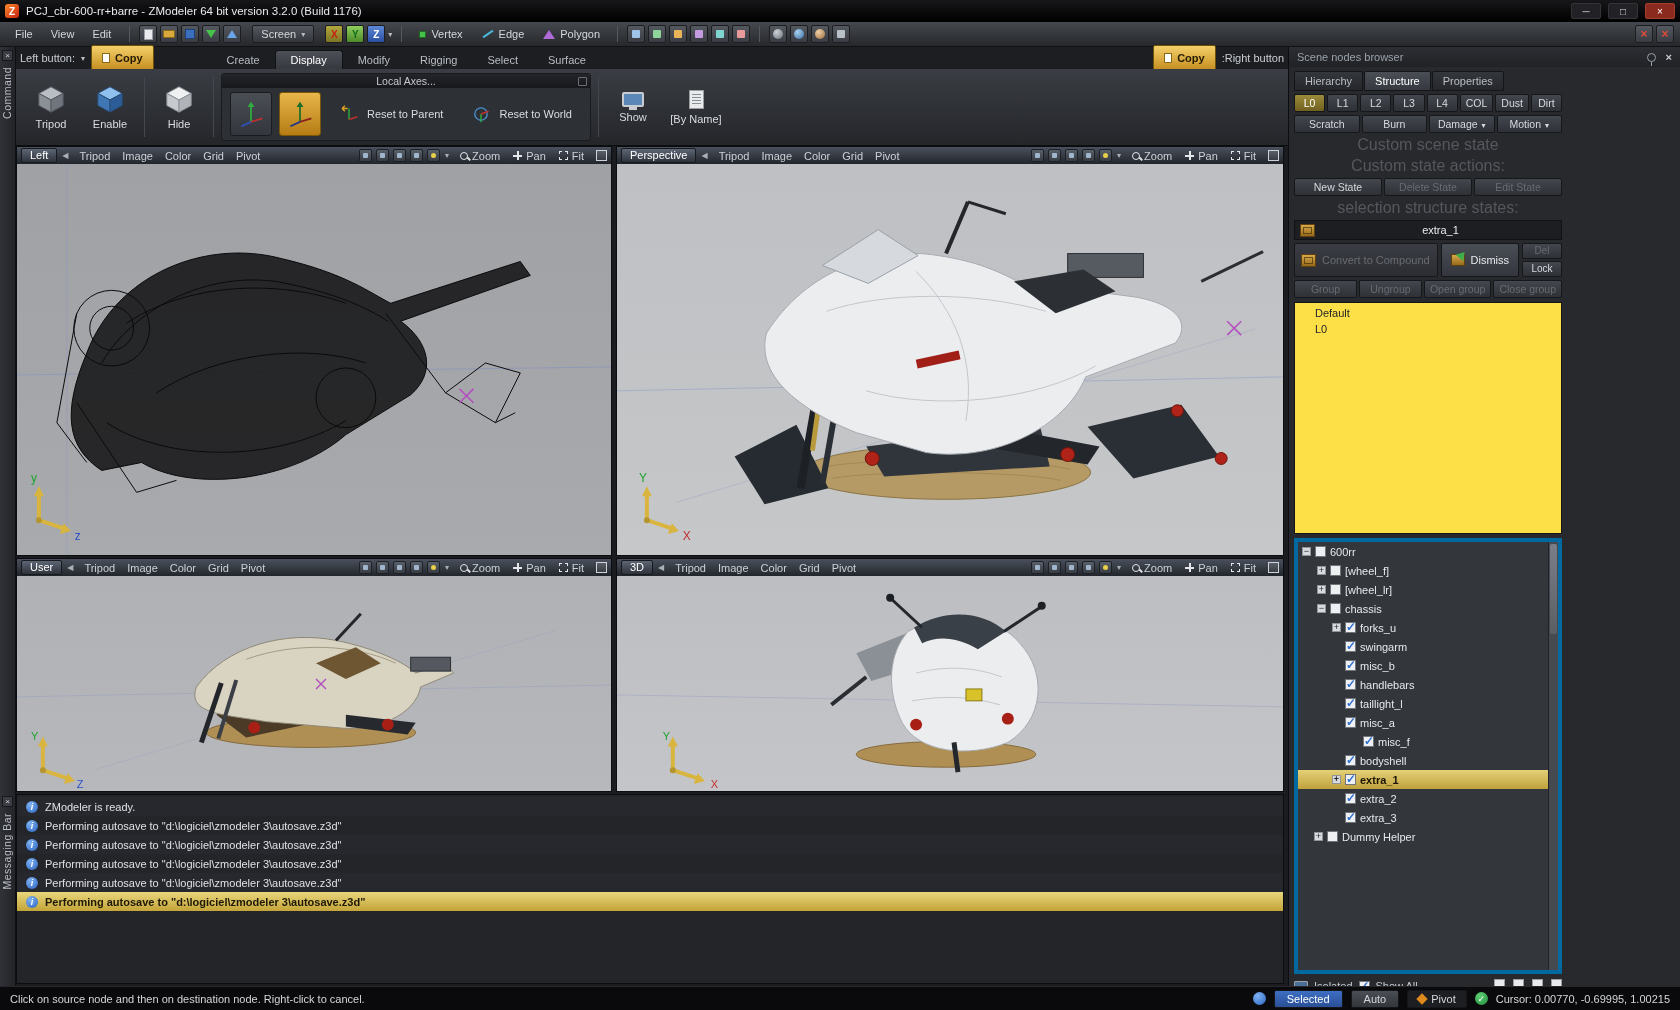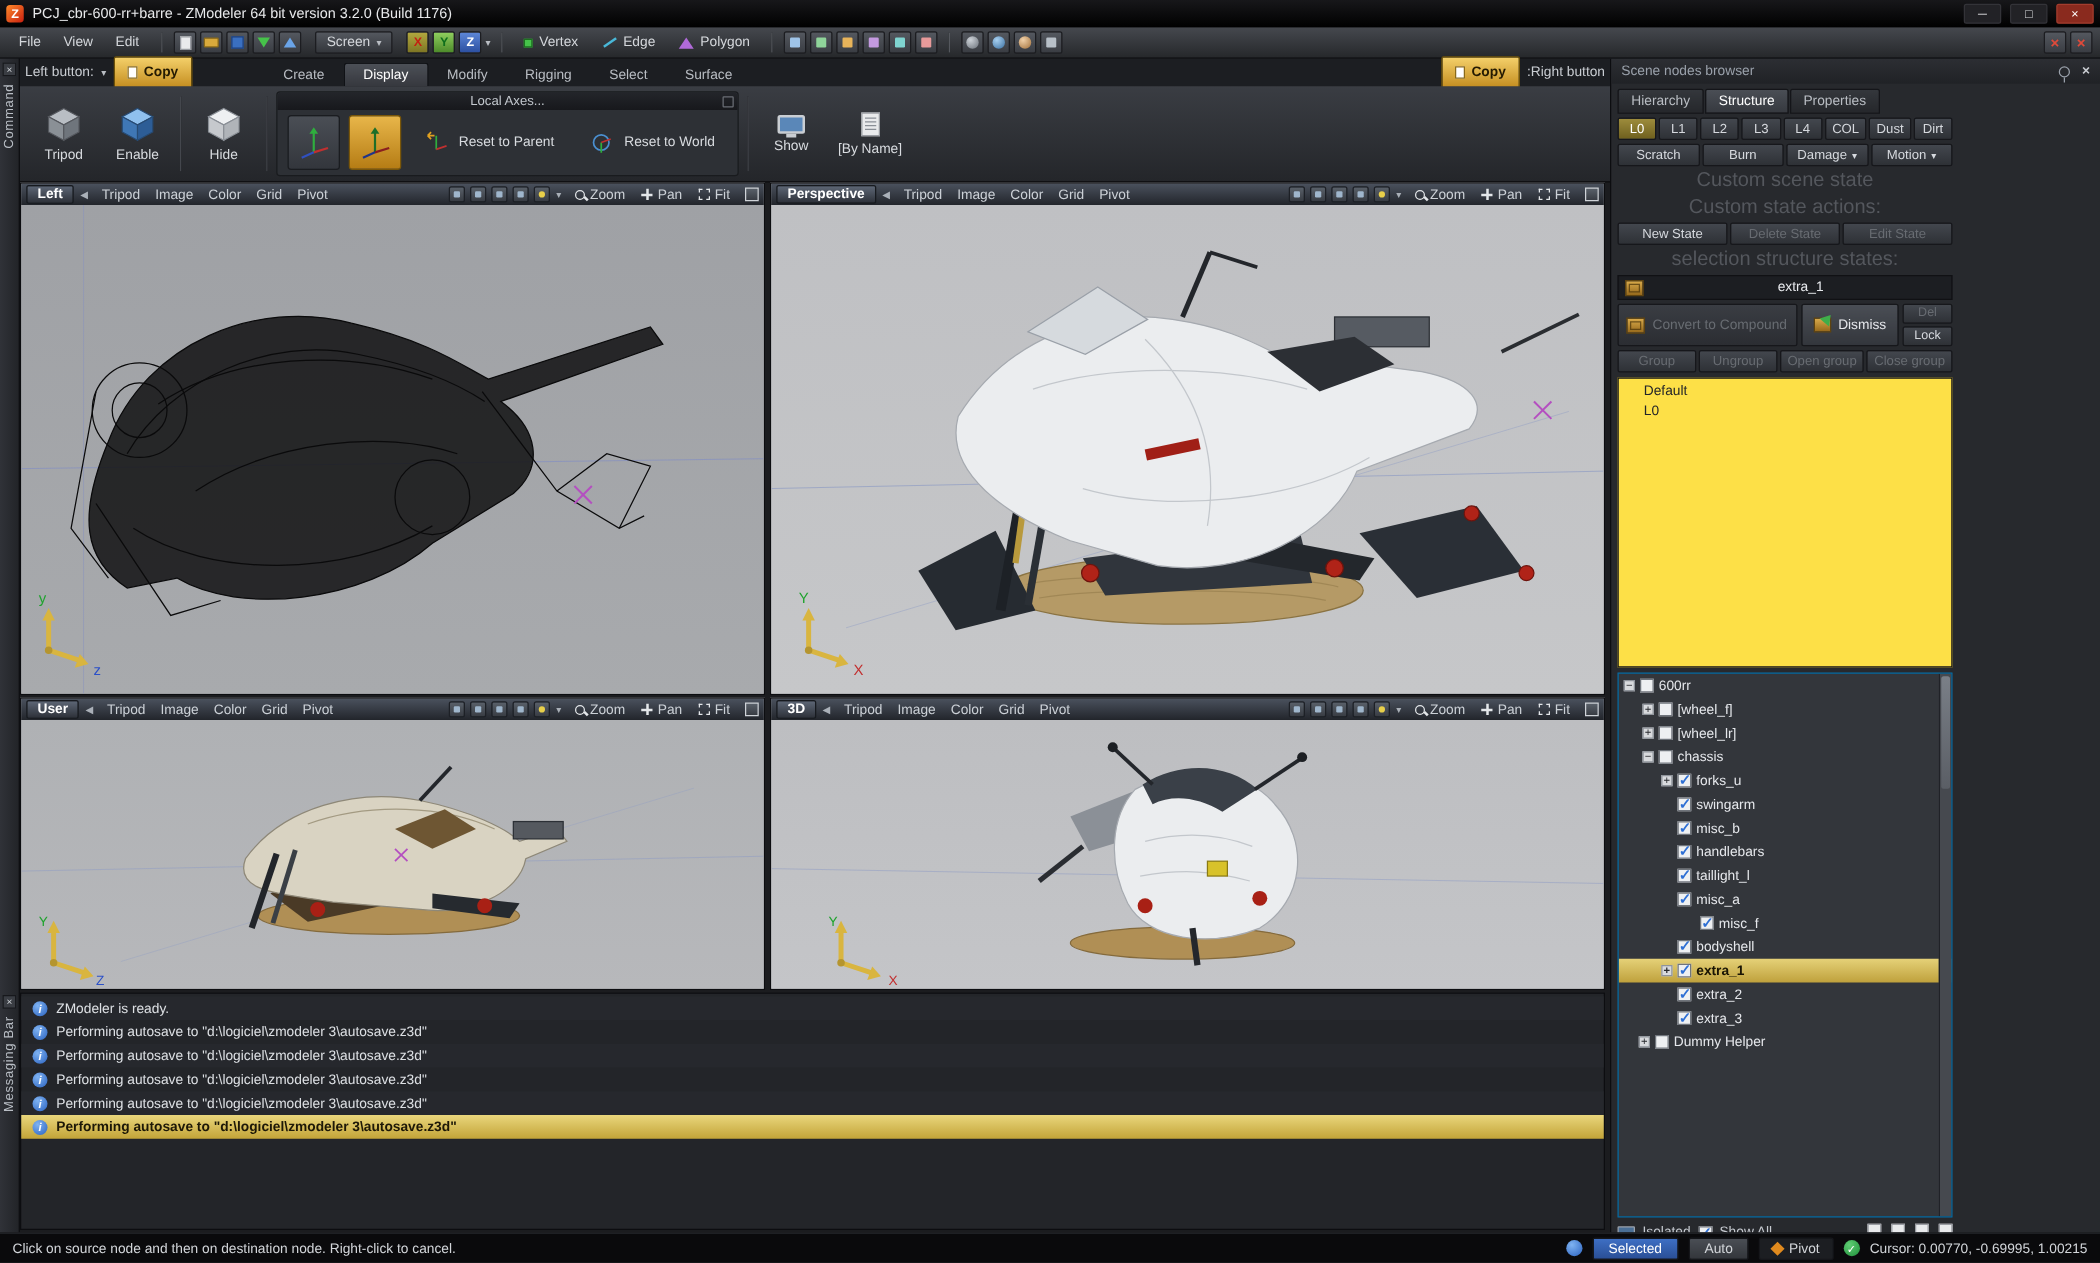--- a/index.html
+++ b/index.html
@@ -70,21 +70,21 @@
   .lstrip .xbtn{position:absolute;left:2px;width:11px;height:11px;background:#3a3d43;border:1px solid #17181c;color:#cfd3d8;font-size:8px;line-height:9px;text-align:center}
   .vlabel{position:absolute;left:1px;writing-mode:vertical-rl;transform:rotate(180deg);color:#b9bec5;font-size:10.5px;letter-spacing:.5px;white-space:nowrap}
 
   
   .viewport{position:absolute;border:1px solid #0c0d10;display:flex;flex-direction:column;background:#9a9c9f}
   #vp1{left:16px;top:146px;width:596px;height:410px}
   #vp2{left:616px;top:146px;width:668px;height:410px}
   #vp3{left:16px;top:558px;width:596px;height:234px}
   #vp4{left:616px;top:558px;width:668px;height:234px}
   .vp-head{height:17px;background:linear-gradient(#4a515d,#22252b);display:flex;align-items:center;gap:1px;padding:0 4px;color:#ccd1d7;flex:none}
-  .vp-name{background:linear-gradient(#5d6675,#2e323a);border:1px solid #171a1f;border-radius:2px;padding:0 8px;height:15px;line-height:13px;color:#fff;font-weight:bold}
+  .vp-name{background:linear-gradient(#5d6675,#2e323a);border:1px solid #171a1f;border-radius:2px;padding:0 8px;height:15px;line-height:13px;color:#fff;font-weight:normal}
   .vp-arrow{font-size:8px;color:#aab0b8;margin:0 4px}
   .vp-menus{display:inline-flex}
   .vp-menu{padding:0 6px}
   .vpi{width:13px;height:13px;border:1px solid #1d2026;border-radius:2px;background:linear-gradient(#596069,#383c43);margin-left:3px;position:relative}
   .vpi::after{content:'';position:absolute;inset:3px;background:#9fb6cc;border-radius:1px}
   .vpi.light::after{background:#e8cf4a;border-radius:50%}
   .vp-dd{font-size:8px;color:#aab0b8;margin:0 4px}
   .vp-tool{display:flex;align-items:center;gap:4px;padding:0 6px}
   .ico-zoom{width:8px;height:8px;border:1.5px solid #e4e7ea;border-radius:50%;position:relative}
   .ico-zoom::after{content:'';position:absolute;width:4px;height:1.5px;background:#e4e7ea;transform:rotate(45deg);right:-4px;bottom:-1px}
@@ -129,21 +129,21 @@
   .state-name{flex:1;text-align:center;color:#e8eaee}
   .convert-row{display:flex;gap:3px;align-items:stretch;margin:3px 0}
   .btn-conv{flex:1;display:flex;align-items:center;gap:6px;background:linear-gradient(#3a3d43,#2b2d32);border:1px solid #16171b;border-radius:2px;padding:3px 6px;color:#686c72}
   .btn-dism{display:flex;align-items:center;gap:6px;background:linear-gradient(#4a4e55,#33363c);border:1px solid #16171b;border-radius:2px;padding:3px 9px;color:#e6e8ec;position:relative}
   .dism-ico{width:14px;height:12px;background:linear-gradient(#d8a94a,#96691c);border:1px solid #5e4310;position:relative}
   .dism-ico::after{content:'';position:absolute;right:-3px;top:-4px;width:0;height:0;border-left:5px solid transparent;border-right:5px solid transparent;border-bottom:8px solid #3fae4a;transform:rotate(40deg)}
   .dl-col{display:flex;flex-direction:column;gap:2px;width:40px}
   .dl-col .pbtn{padding:0 4px;font-size:10px;height:15px;line-height:14px}
   .listbox{height:232px;background:#fde047;border:1px solid #141519;color:#232528;margin:4px 0;padding:2px 12px;position:relative;overflow:hidden}
   .listbox .li{padding:2px 8px}
-  .tree{height:436px;background:#33363b;border:1px solid #0369a1;overflow:hidden;position:relative;margin:2px 0}
+  .tree{height:436px;background:#33363b;border:4px solid #0369a1;overflow:hidden;position:relative;margin:2px 0}
   .tree-row{height:19px;display:flex;align-items:center;gap:4px;color:#e6e8ec;padding-left:4px}
   .tree-row.selected{background:linear-gradient(#e5d178,#bfa13c);color:#191404;font-weight:bold}
   .exp{width:9px;height:9px;border:1px solid #8f949b;background:#d8dadd;color:#26282c;font-size:9px;line-height:7px;text-align:center;visibility:hidden;flex:none}
   .tree-row.exp-plus .exp,.tree-row.exp-minus .exp{visibility:visible}
   .tree-row.exp-plus .exp::before{content:'+'}
   .tree-row.exp-minus .exp::before{content:'−'}
   .chk{width:11px;height:11px;border:1px solid #70757c;background:#eef0f2;flex:none;position:relative}
   .tree-row.chk-checked .chk::before{content:'✓';position:absolute;left:0;top:-3px;color:#2e6fd4;font-weight:bold;font-size:12px}
   .scrollv{position:absolute;right:0;top:0;bottom:0;width:10px;background:#46494f;border-left:1px solid #202227}
   .scrollv .thumb{position:absolute;left:1px;right:1px;top:2px;height:90px;background:linear-gradient(#7a7f87,#5a5e65);border-radius:2px}

